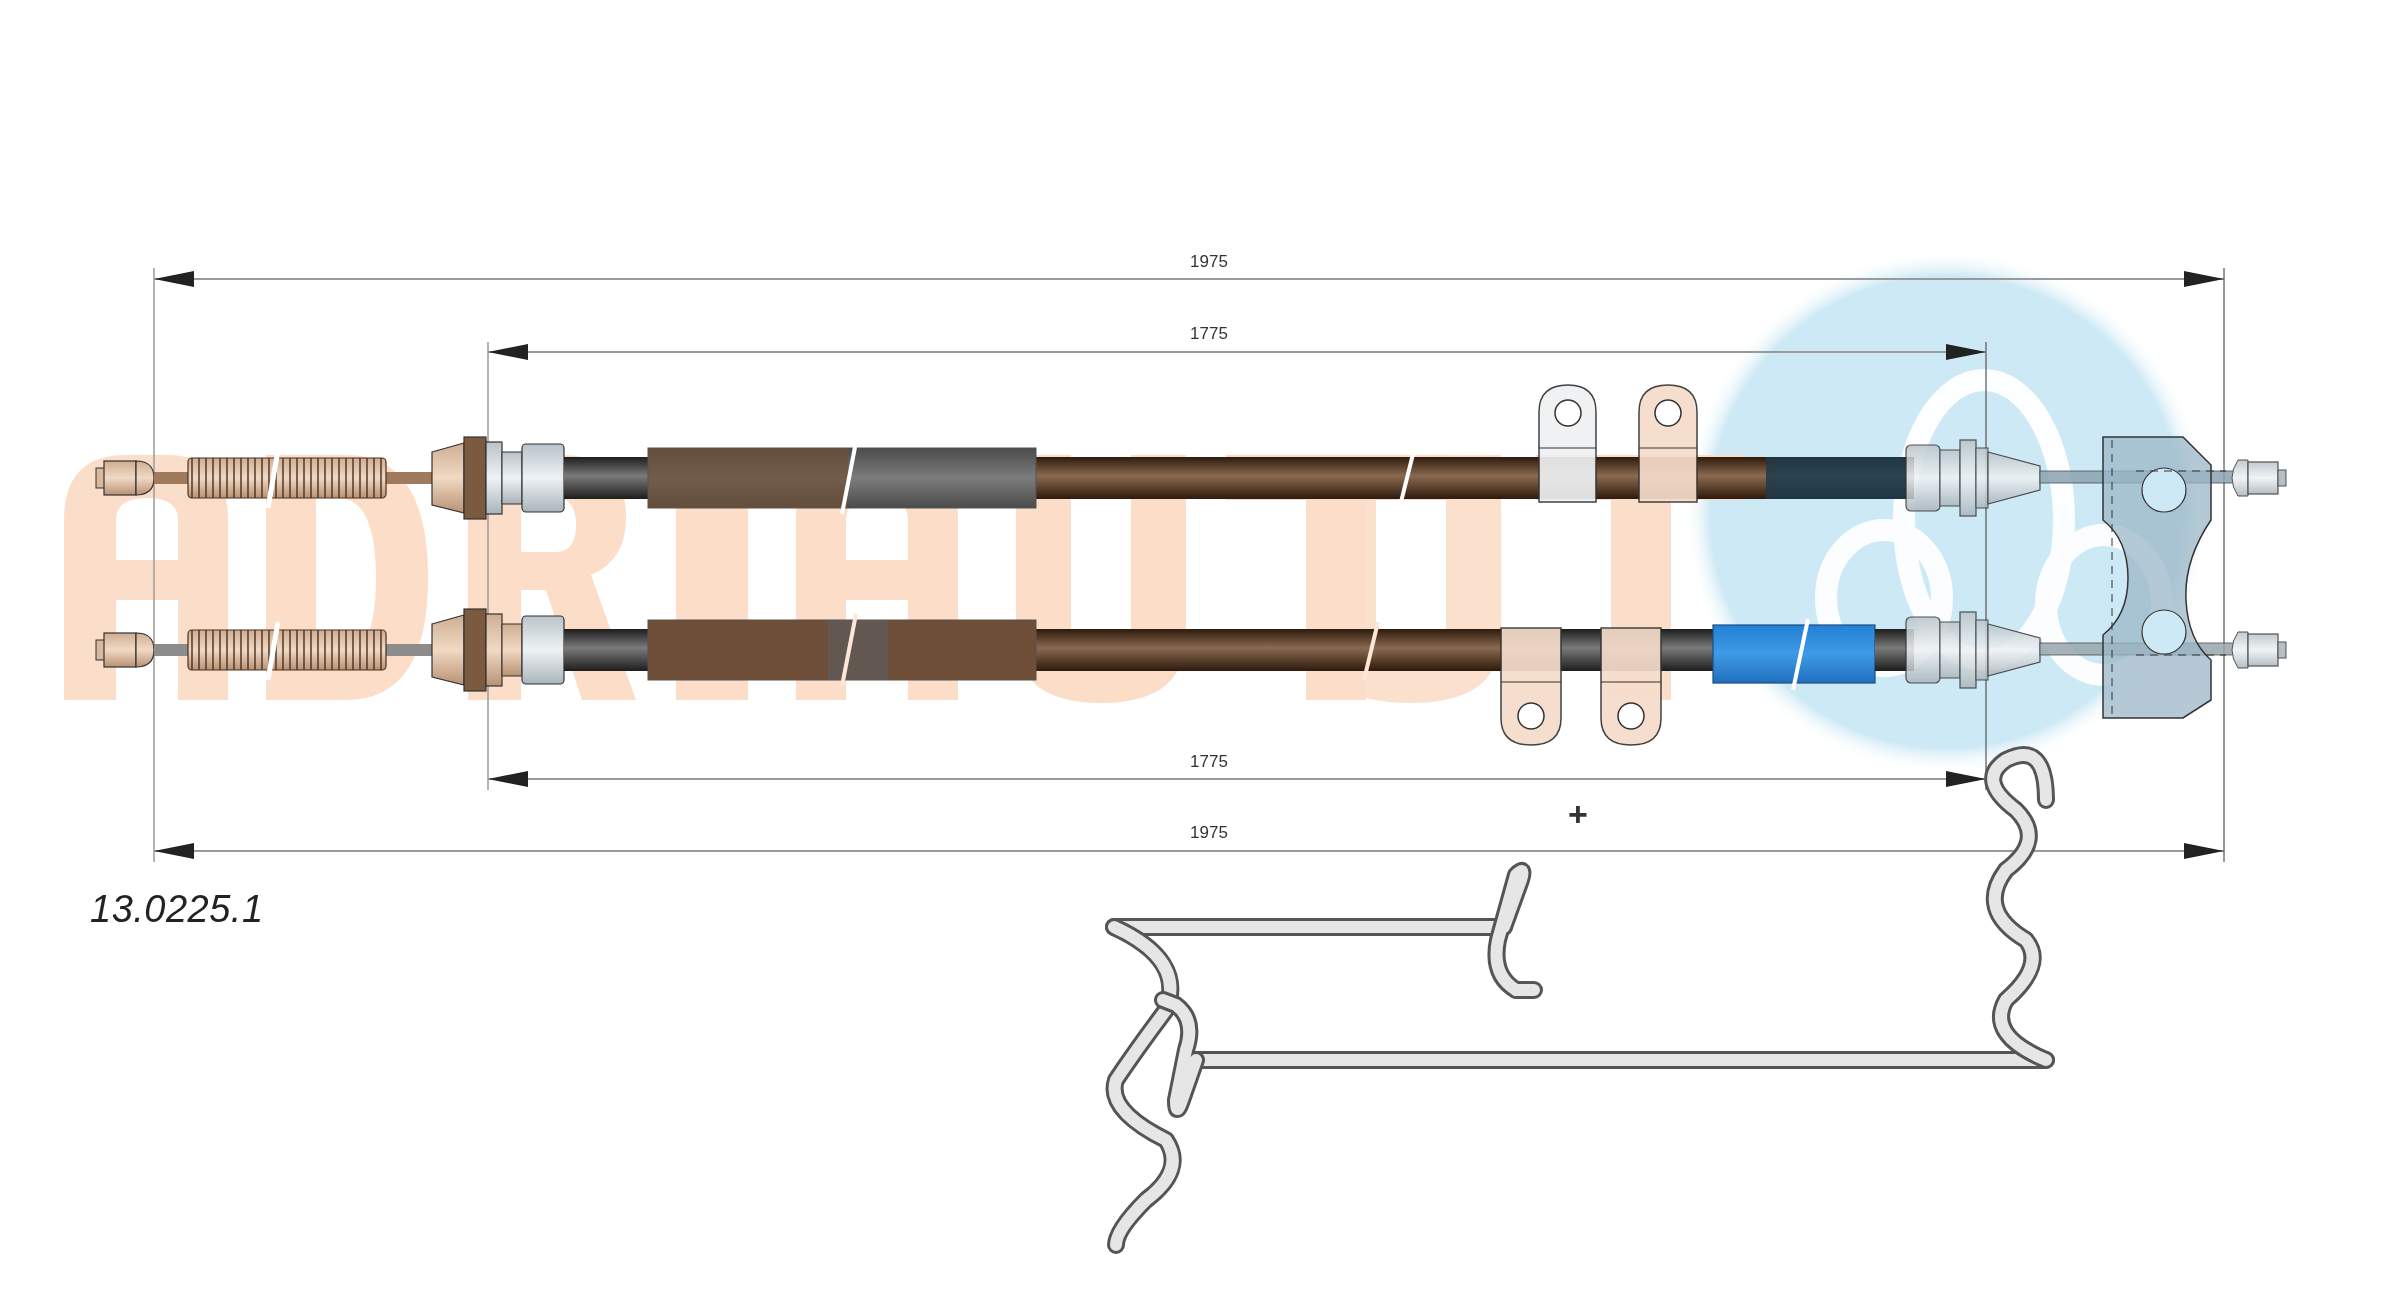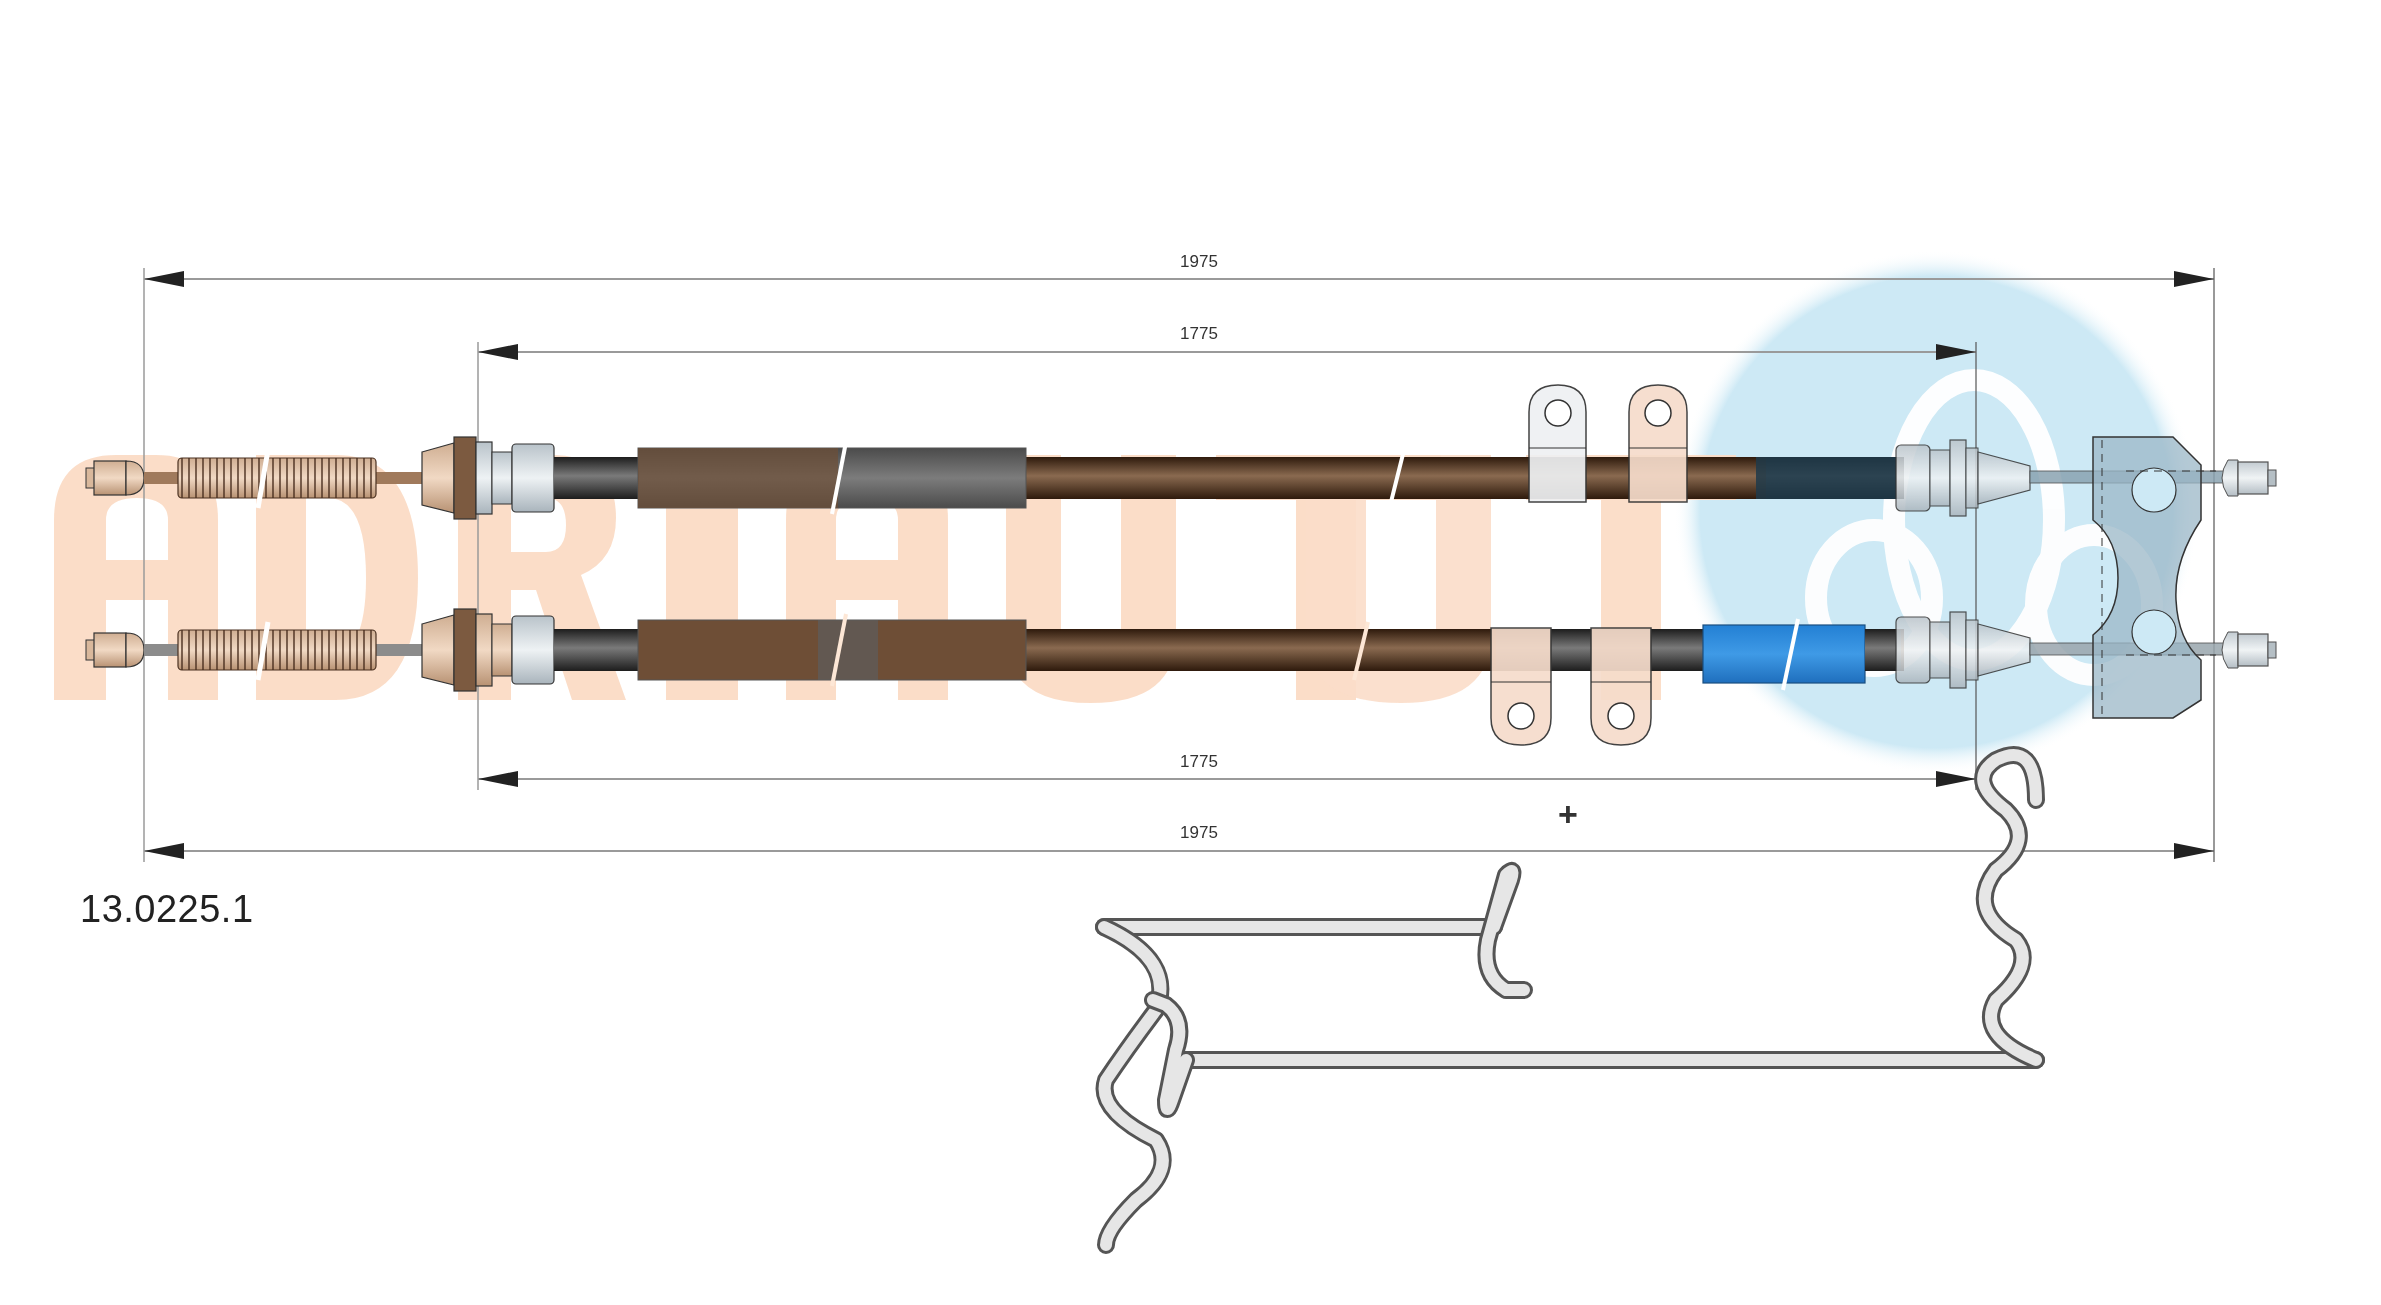--- a/index.html
+++ b/index.html
@@ -1,19 +1,19 @@
 <!DOCTYPE html>
 <html><head>
 <meta charset="utf-8">
 <style>
   html, body { margin:0; padding:0; background:#ffffff; }
   body { width:2381px; height:1305px; position:relative; overflow:hidden; font-family:"Liberation Sans", sans-serif; }
-  #stage { position:absolute; left:6px; top:0; width:1974px; height:1305px; }
+  #stage { position:absolute; left:16px; top:0; width:1974px; height:1305px; }
   .dim-label { position:absolute; font-size:17px; color:#333; transform:translateX(-50%); }
-  .part-number { position:absolute; left:74px; top:888px; font-size:38px; color:#222; letter-spacing:0.5px; }
+  .part-number { position:absolute; left:74px; top:888px; font-size:38px; color:#222; letter-spacing:0.5px;font-style:italic; }
   .plus-mark { position:absolute; font-size:34px; color:#333; font-weight:bold; transform:translate(-50%,-50%); }
 </style>
 </head>
 <body>
 
 <div id="stage">
   <svg width="2381" height="1305" viewBox="0 0 2381 1305" xmlns="http://www.w3.org/2000/svg">
     <defs>
       <linearGradient id="gBrown" x1="0" y1="0" x2="0" y2="1">
         <stop offset="0" stop-color="#2e1a0c"></stop>

